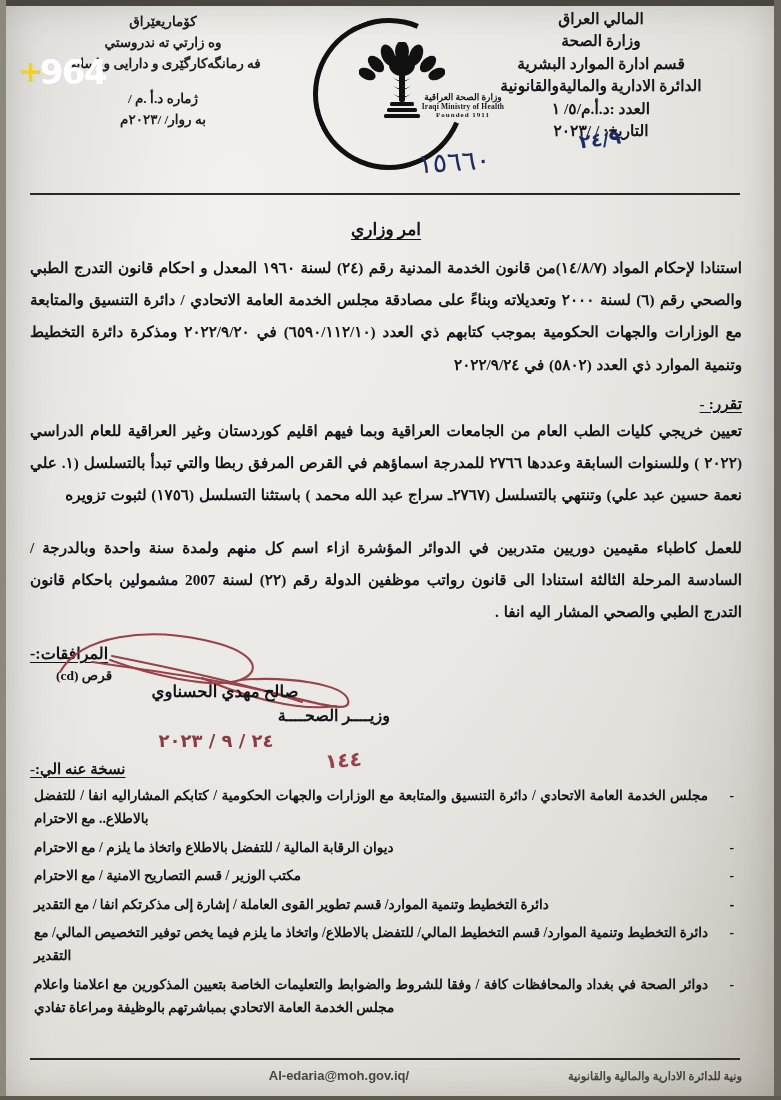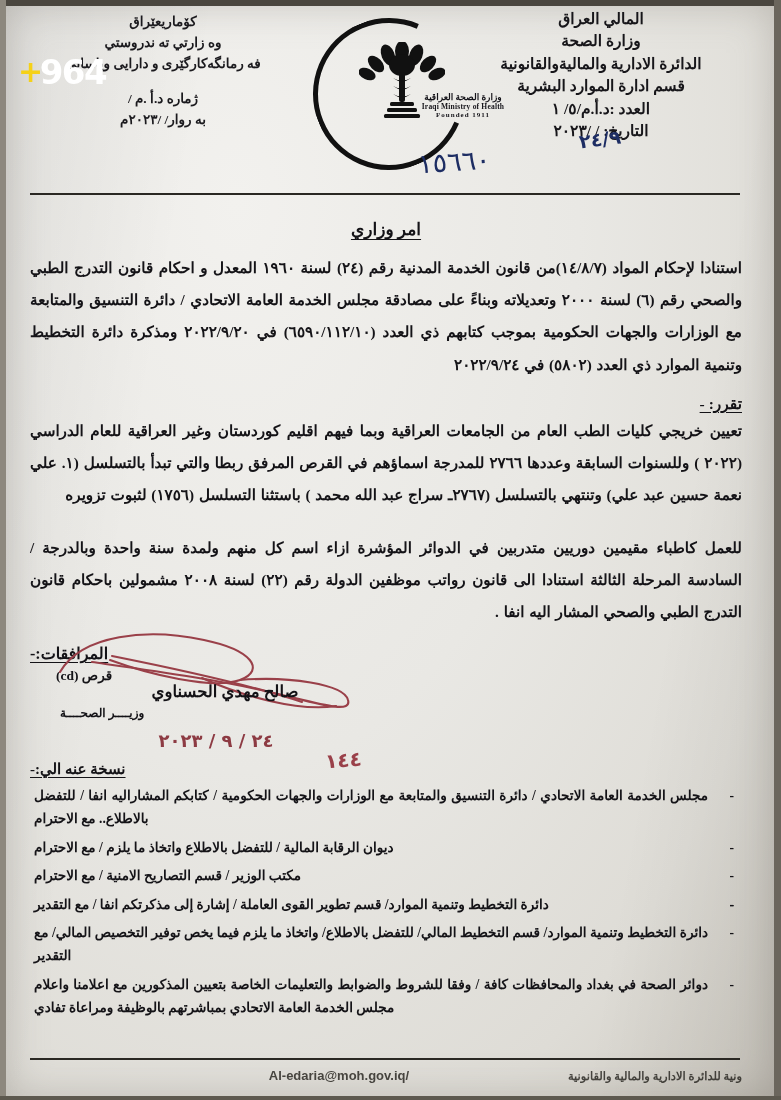--- a/index.html
+++ b/index.html
@@ -232,22 +232,22 @@
     text-align: center;
     font-size: 16.5px;
     font-weight: 700;
     color: #131216;
     letter-spacing: .5px;
   }
   .sig-role {
     position: absolute;
     left: 0; top: 76px;
     width: 330px;
-    text-align: left;
-    font-size: 12px;
+    text-align: right;
+    font-size: 16px;
     font-weight: 700;
     color: #131216;
     letter-spacing: 2.5px;
   }
   .sig-date {
     position: absolute;
     left: 46px; top: 100px;
     width: 220px;
     text-align: center;
     font-family: "DejaVu Sans", "Liberation Sans", sans-serif;
@@ -336,22 +336,22 @@
 
 <div class="scan">
 
   <div class="paper"></div>
 
   <div class="header">
 
     <div class="hdr-ar">
       <div>المالي العراق</div>
       <div>وزارة الصحة</div>
+      <div>قسم ادارة الموارد البشرية</div>
       <div>الدائرة الادارية والماليةوالقانونية</div>
-      <div>قسم ادارة الموارد البشرية</div>
       <div>العدد :د.أ.م/٥/ ١</div>
       <div>التاريخ:    /    /٢٠٢٣</div>
     </div>
 
     <div class="hdr-ku">
       <div>كۆماريعێراق</div>
       <div>وه‌ زارتي ته‌ ندروستي</div>
       <div>فه‌ رمانگه‌كارگێرى و دارايى وياسايى</div>
       <div class="gap"></div>
       <div>ژماره‌ د.أ .م /</div>
@@ -397,21 +397,21 @@
   <div class="hw-number">١٥٦٦٠</div>
 
   <div class="rule top"></div>
 
   <div class="body-area">
     <div class="doc-title">امر وزاري</div>
     <p class="para lastr">استنادا لإحكام المواد (١٤/٨/٧)من قانون الخدمة المدنية رقم (٢٤) لسنة ١٩٦٠ المعدل و احكام قانون التدرج الطبي والصحي رقم (٦) لسنة ٢٠٠٠ وتعديلاته وبناءً على مصادقة مجلس الخدمة العامة الاتحادي / دائرة التنسيق والمتابعة مع الوزارات والجهات الحكومية بموجب كتابهم ذي العدد (٦٥٩٠/١١٢/١٠) في ٢٠٢٢/٩/٢٠ ومذكرة دائرة التخطيط وتنمية الموارد ذي العدد (٥٨٠٢) في ٢٠٢٢/٩/٢٤</p>
     <div class="decide">تقرر: -</div>
     <p class="para lastr">تعيين خريجي كليات الطب العام من الجامعات العراقية وبما فيهم اقليم كوردستان وغير العراقية للعام الدراسي (٢٠٢٢ ) وللسنوات السابقة وعددها ٢٧٦٦ للمدرجة اسماؤهم في القرص المرفق ربطا والتي تبدأ بالتسلسل (١. علي نعمة حسين عبد علي) وتنتهي بالتسلسل (٢٧٦٧ـ سراج عبد الله محمد ) باستثنا التسلسل (١٧٥٦) لثبوت تزويره</p>
     <div class="block-gap"></div>
-    <p class="para lastr">للعمل كاطباء مقيمين دوريين متدربين في الدوائر المؤشرة ازاء اسم كل منهم ولمدة سنة واحدة وبالدرجة / السادسة المرحلة الثالثة استنادا الى قانون رواتب موظفين الدولة رقم (٢٢) لسنة ٢٠٠٨ مشمولين باحكام قانون التدرج الطبي والصحي المشار اليه انفا .</p>
+    <p class="para lastr">للعمل كاطباء مقيمين دوريين متدربين في الدوائر المؤشرة ازاء اسم كل منهم ولمدة سنة واحدة وبالدرجة / السادسة المرحلة الثالثة استنادا الى قانون رواتب موظفين الدولة رقم (٢٢) لسنة 2007 مشمولين باحكام قانون التدرج الطبي والصحي المشار اليه انفا .</p>
     <div class="attach-head">المرافقات:-</div>
     <div class="attach-item">قرص (cd)</div>
   </div>
 
   <div class="sig-area">
     <svg class="sig-scribble" width="360" height="110" viewBox="0 0 360 110">
       <g fill="none" stroke="#9a4049" stroke-width="2.1" stroke-linecap="round">
         <path d="M8 46 C30 8, 96 2, 152 14 C200 24, 214 44, 188 54 C160 64, 96 48, 58 34"></path>
         <path d="M40 36 C96 44, 170 54, 226 68 C268 78, 300 88, 296 74 C292 58, 236 50, 188 54"></path>
         <path d="M60 30 C120 42, 196 58, 250 76"></path>

